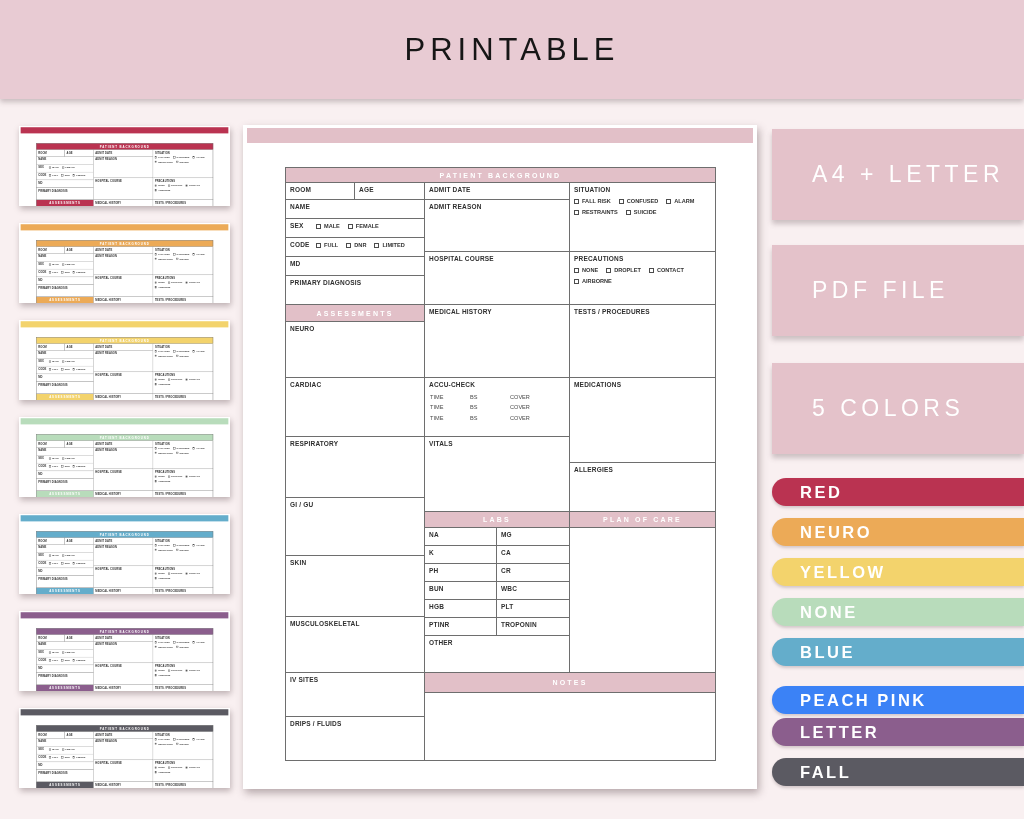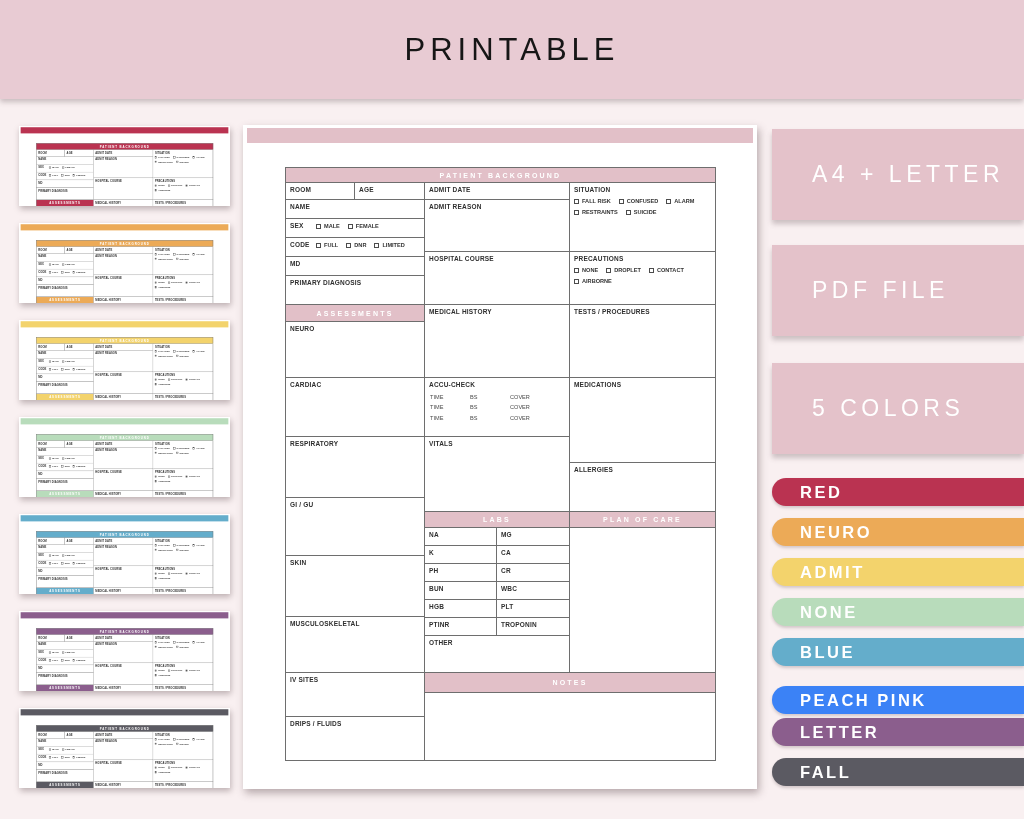--- a/index.html
+++ b/index.html
@@ -1232,21 +1232,21 @@
   </div>
 
 <div id="swatches">
     <div class="swatch" style="top: 478px; background: rgb(186, 51, 81);">
       <span class="swatch-label">RED</span>
     </div>
     <div class="swatch" style="top: 518px; background: rgb(236, 170, 87);">
       <span class="swatch-label">NEURO</span>
     </div>
     <div class="swatch" style="top: 558px; background: rgb(243, 211, 108);">
-      <span class="swatch-label">ADMIT</span>
+      <span class="swatch-label">YELLOW</span>
     </div>
     <div class="swatch" style="top: 598px; background: rgb(184, 220, 187);">
       <span class="swatch-label">NONE</span>
     </div>
     <div class="swatch" style="top: 638px; background: rgb(100, 173, 203);">
       <span class="swatch-label">BLUE</span>
     </div>
     <div class="swatch" style="top: 686px; background: #3b82f6;">
       <span class="swatch-label">PEACH PINK</span>
     </div>

